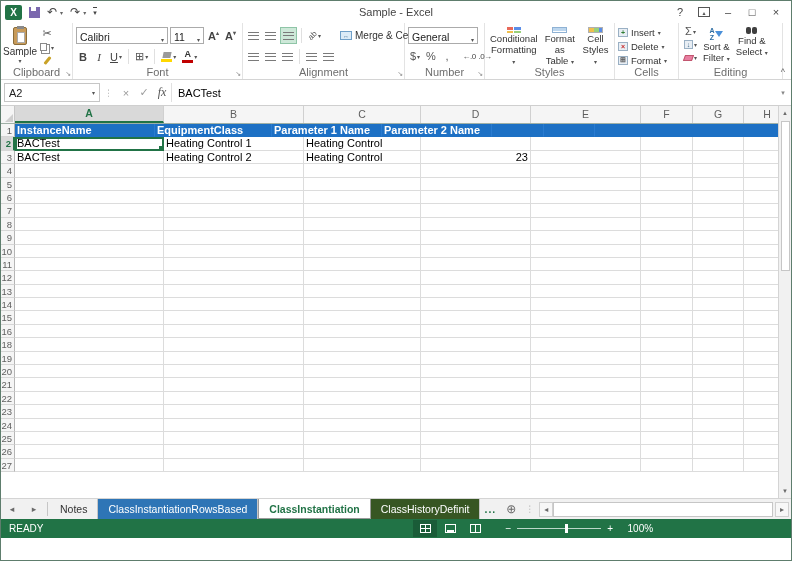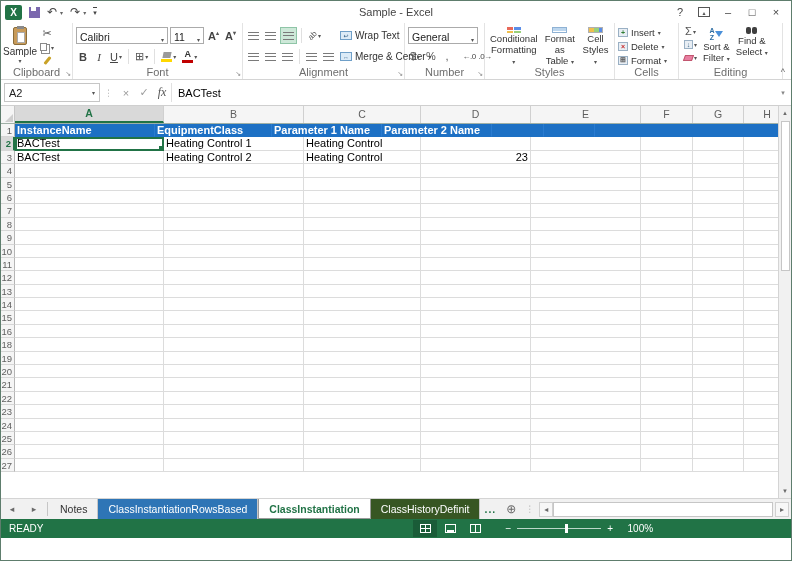--- a/index.html
+++ b/index.html
@@ -300,24 +300,20 @@
           <span class="vsep"></span>
           <span class="sbtn">
               <span class="bars"></span>
             </span>
           <span class="sbtn">
               <span class="bars"></span>
             </span>
         </div>
       </div>
       <div class="al-right">
-        <div class="txtbtn">
-            <span class="wrap-ic">↩</span>
-            <span>Wrap Text</span>
-          </div>
         <div class="txtbtn">
             <span class="merge-ic">↔</span>
             <span>Merge &amp; Center</span>
             <span class="dd">▾</span>
           </div>
       </div>
       <div class="rg-label">Alignment</div>
       <span class="launcher">↘</span>
     </div>
 

